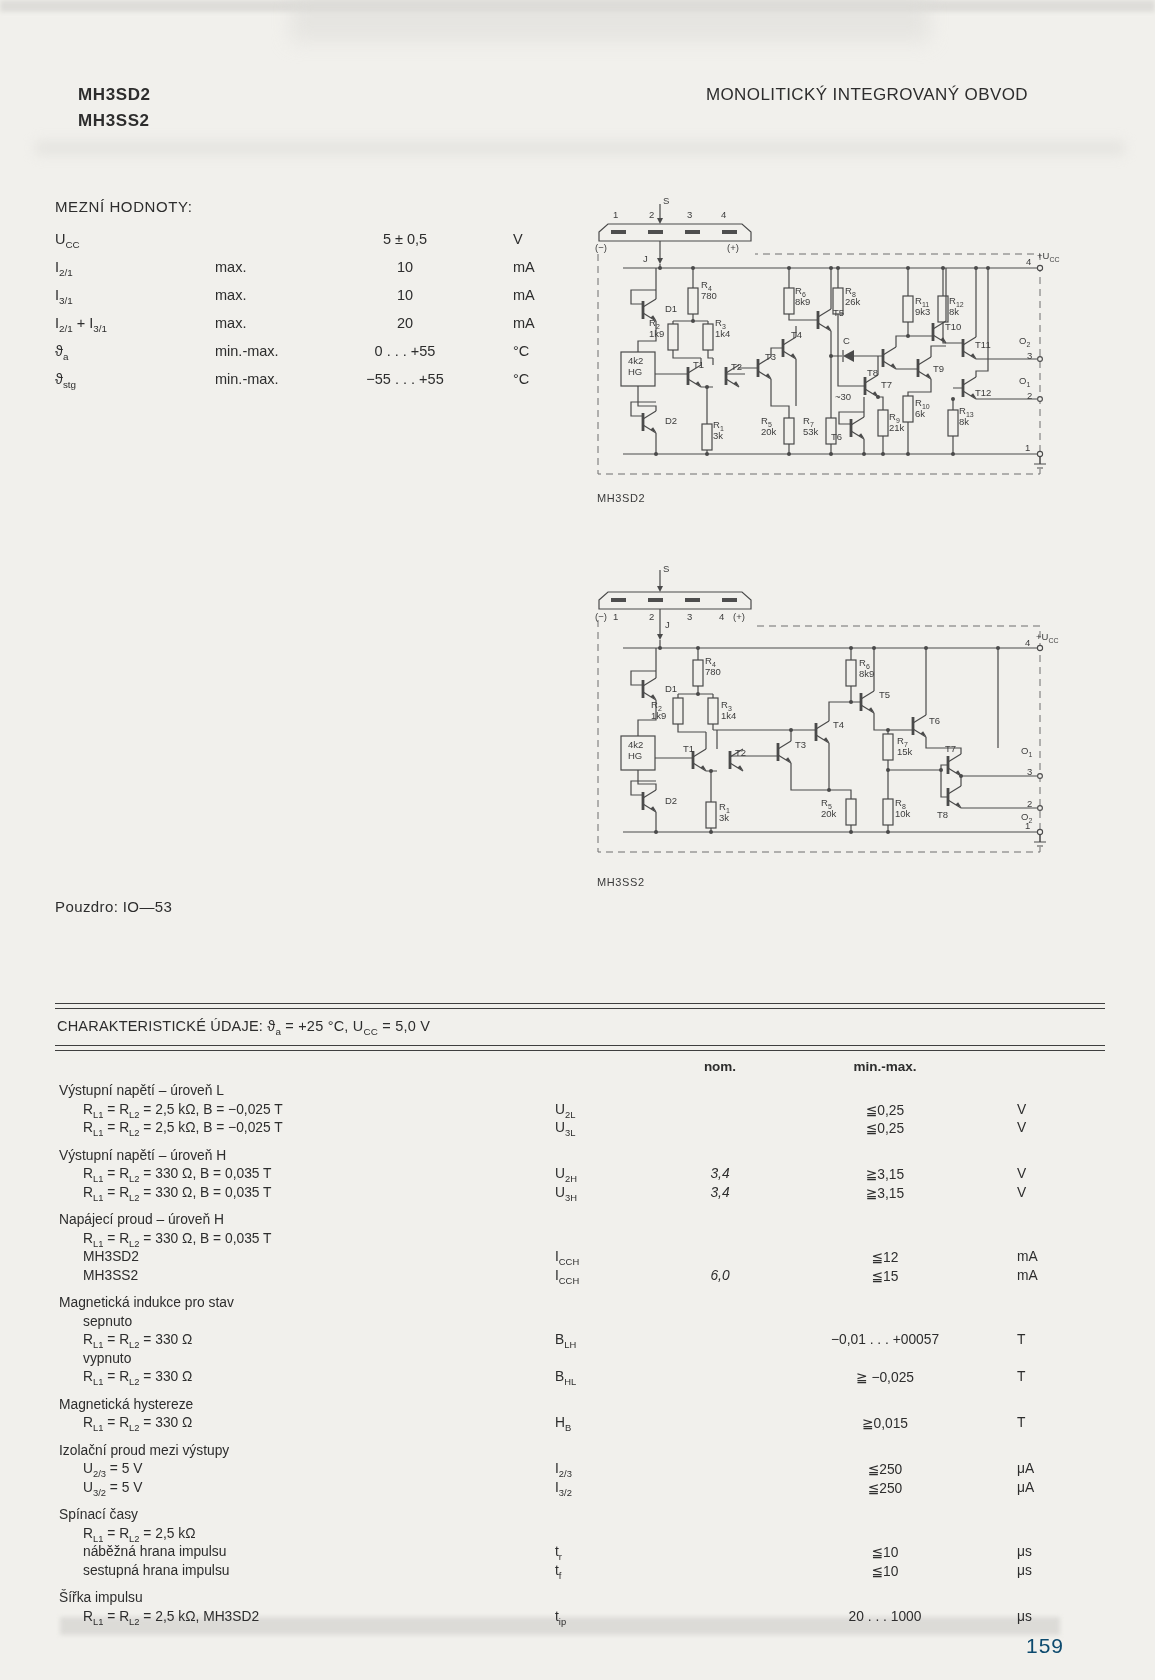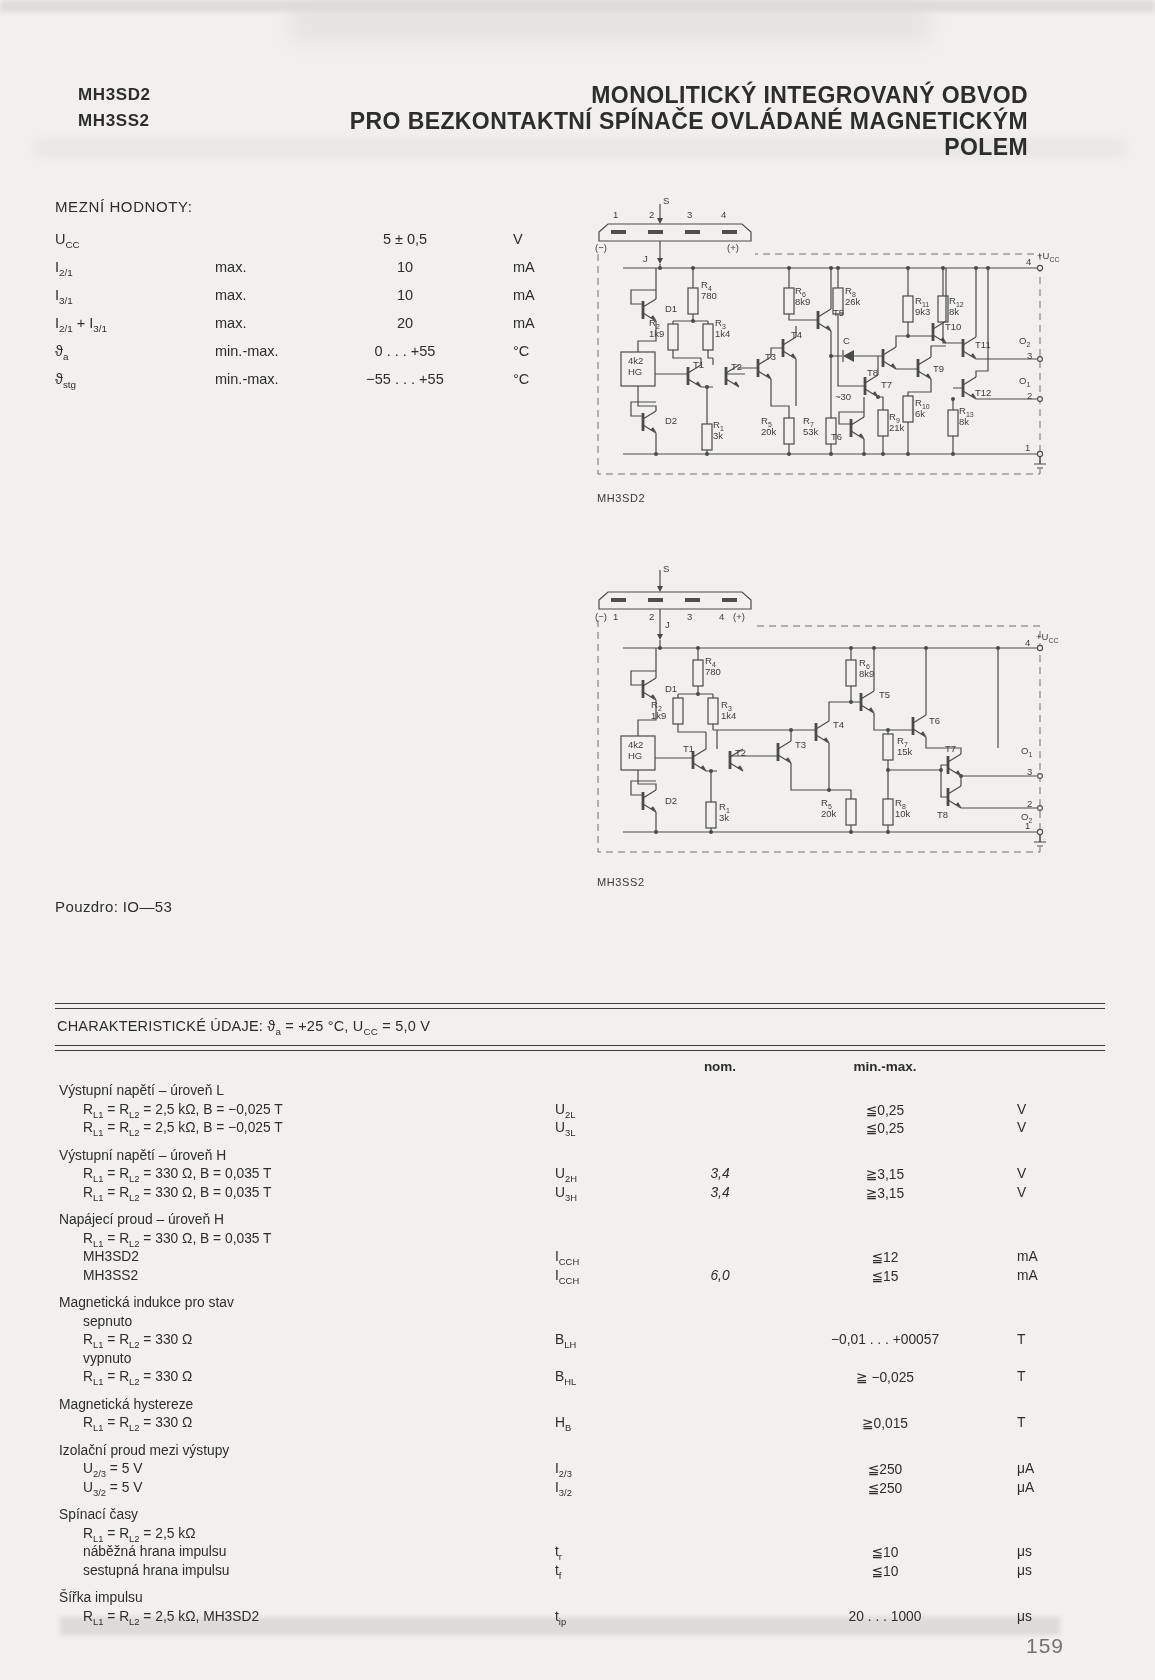--- a/index.html
+++ b/index.html
@@ -4,21 +4,21 @@
 <style>
   html,body{margin:0;padding:0;background:#c9c8c4;}
   .page{position:relative;width:1155px;height:1680px;margin:0 auto;background:#f1f0ec;
         font-family:"Liberation Sans",sans-serif;color:#2d2d2d;overflow:hidden;}
   .art{position:absolute;pointer-events:none;}
   sub{font-size:.68em;line-height:0;}
   
   .hdr-parts{position:absolute;left:78px;top:82px;font-size:17px;font-weight:bold;
              line-height:26px;letter-spacing:.6px;}
   .hdr-title{position:absolute;left:270px;top:82px;width:758px;text-align:right;
-             font-size:23px;font-weight:bold;line-height:26px;letter-spacing:.4px;}
+             font-size:17px;font-weight:normal;line-height:26px;letter-spacing:.4px;}
   
   .limits{position:absolute;left:55px;top:198px;width:548px;}
   .limits-h{font-size:15px;letter-spacing:.6px;margin-bottom:16px;}
   .lrow{position:relative;height:28px;font-size:14.5px;}
   .lsym{position:absolute;left:0;}
   .lcond{position:absolute;left:160px;}
   .lval{position:absolute;left:268px;width:164px;text-align:center;}
   .lunit{position:absolute;left:458px;}
   
   .sch{position:absolute;width:465px;}
@@ -40,21 +40,21 @@
   .ccol-nom{position:absolute;left:625px;width:80px;text-align:center;top:8px;}
   .ccol-mm{position:absolute;left:745px;width:170px;text-align:center;top:8px;}
   .crow{position:relative;height:18.5px;font-size:13.8px;}
   .cgap{height:9px;}
   .clbl{position:absolute;left:4px;white-space:nowrap;}
   .clbl.ind{left:28px;}
   .csym{position:absolute;left:500px;}
   .cnom{position:absolute;left:625px;width:80px;text-align:center;font-style:italic;}
   .cmm{position:absolute;left:745px;width:170px;text-align:center;}
   .cunit{position:absolute;left:962px;}
-  .pagenum{position:absolute;left:1026px;top:1634px;font-size:21px;color:#737373;letter-spacing:1px;}
+  .pagenum{position:absolute;left:1026px;top:1634px;font-size:21px;color:#0c4a6e;letter-spacing:1px;}
   
   svg *{stroke:#4a4a4a;stroke-width:1.2;fill:none;}
   svg .thick{stroke-width:2.8;}
   svg .dash{stroke:#6e6e6e;stroke-width:1;stroke-dasharray:7 5;}
   svg .fillc{fill:#4a4a4a;stroke:none;}
   svg .dot{fill:#4a4a4a;stroke:none;}
   svg .pad{fill:#4e4e4e;stroke:none;}
   svg .oc{fill:#f1f0ec;stroke:#4a4a4a;stroke-width:1.1;}
 </style>
 </head>
@@ -66,21 +66,20 @@
   <div class="art" style="left:290px;top:-10px;width:640px;height:52px;background:#dddcd8;opacity:.55;filter:blur(10px);"></div>
   <div class="art" style="left:35px;top:140px;width:1090px;height:16px;background:#dcdbd7;opacity:.5;filter:blur(6px);"></div>
   <div class="art" style="left:60px;top:1617px;width:1000px;height:18px;background:#d6d5d1;opacity:.75;filter:blur(2px);"></div>
 
   <div class="hdr-parts">
     <div>MH3SD2</div>
     <div>MH3SS2</div>
   </div>
   <div class="hdr-title">
     <div>MONOLITICKÝ INTEGROVANÝ OBVOD</div>
-    <div>PRO BEZKONTAKTNÍ SPÍNAČE OVLÁDANÉ MAGNETICKÝM POLEM</div>
   </div>
 
   <div class="limits">
     <div class="limits-h">MEZNÍ HODNOTY:</div>
     <div id="limits-rows">
         <div class="lrow">
           <span class="lsym">U<sub>CC</sub></span>
           <span class="lcond"></span>
           <span class="lval">5 ± 0,5</span>
           <span class="lunit">V</span>

